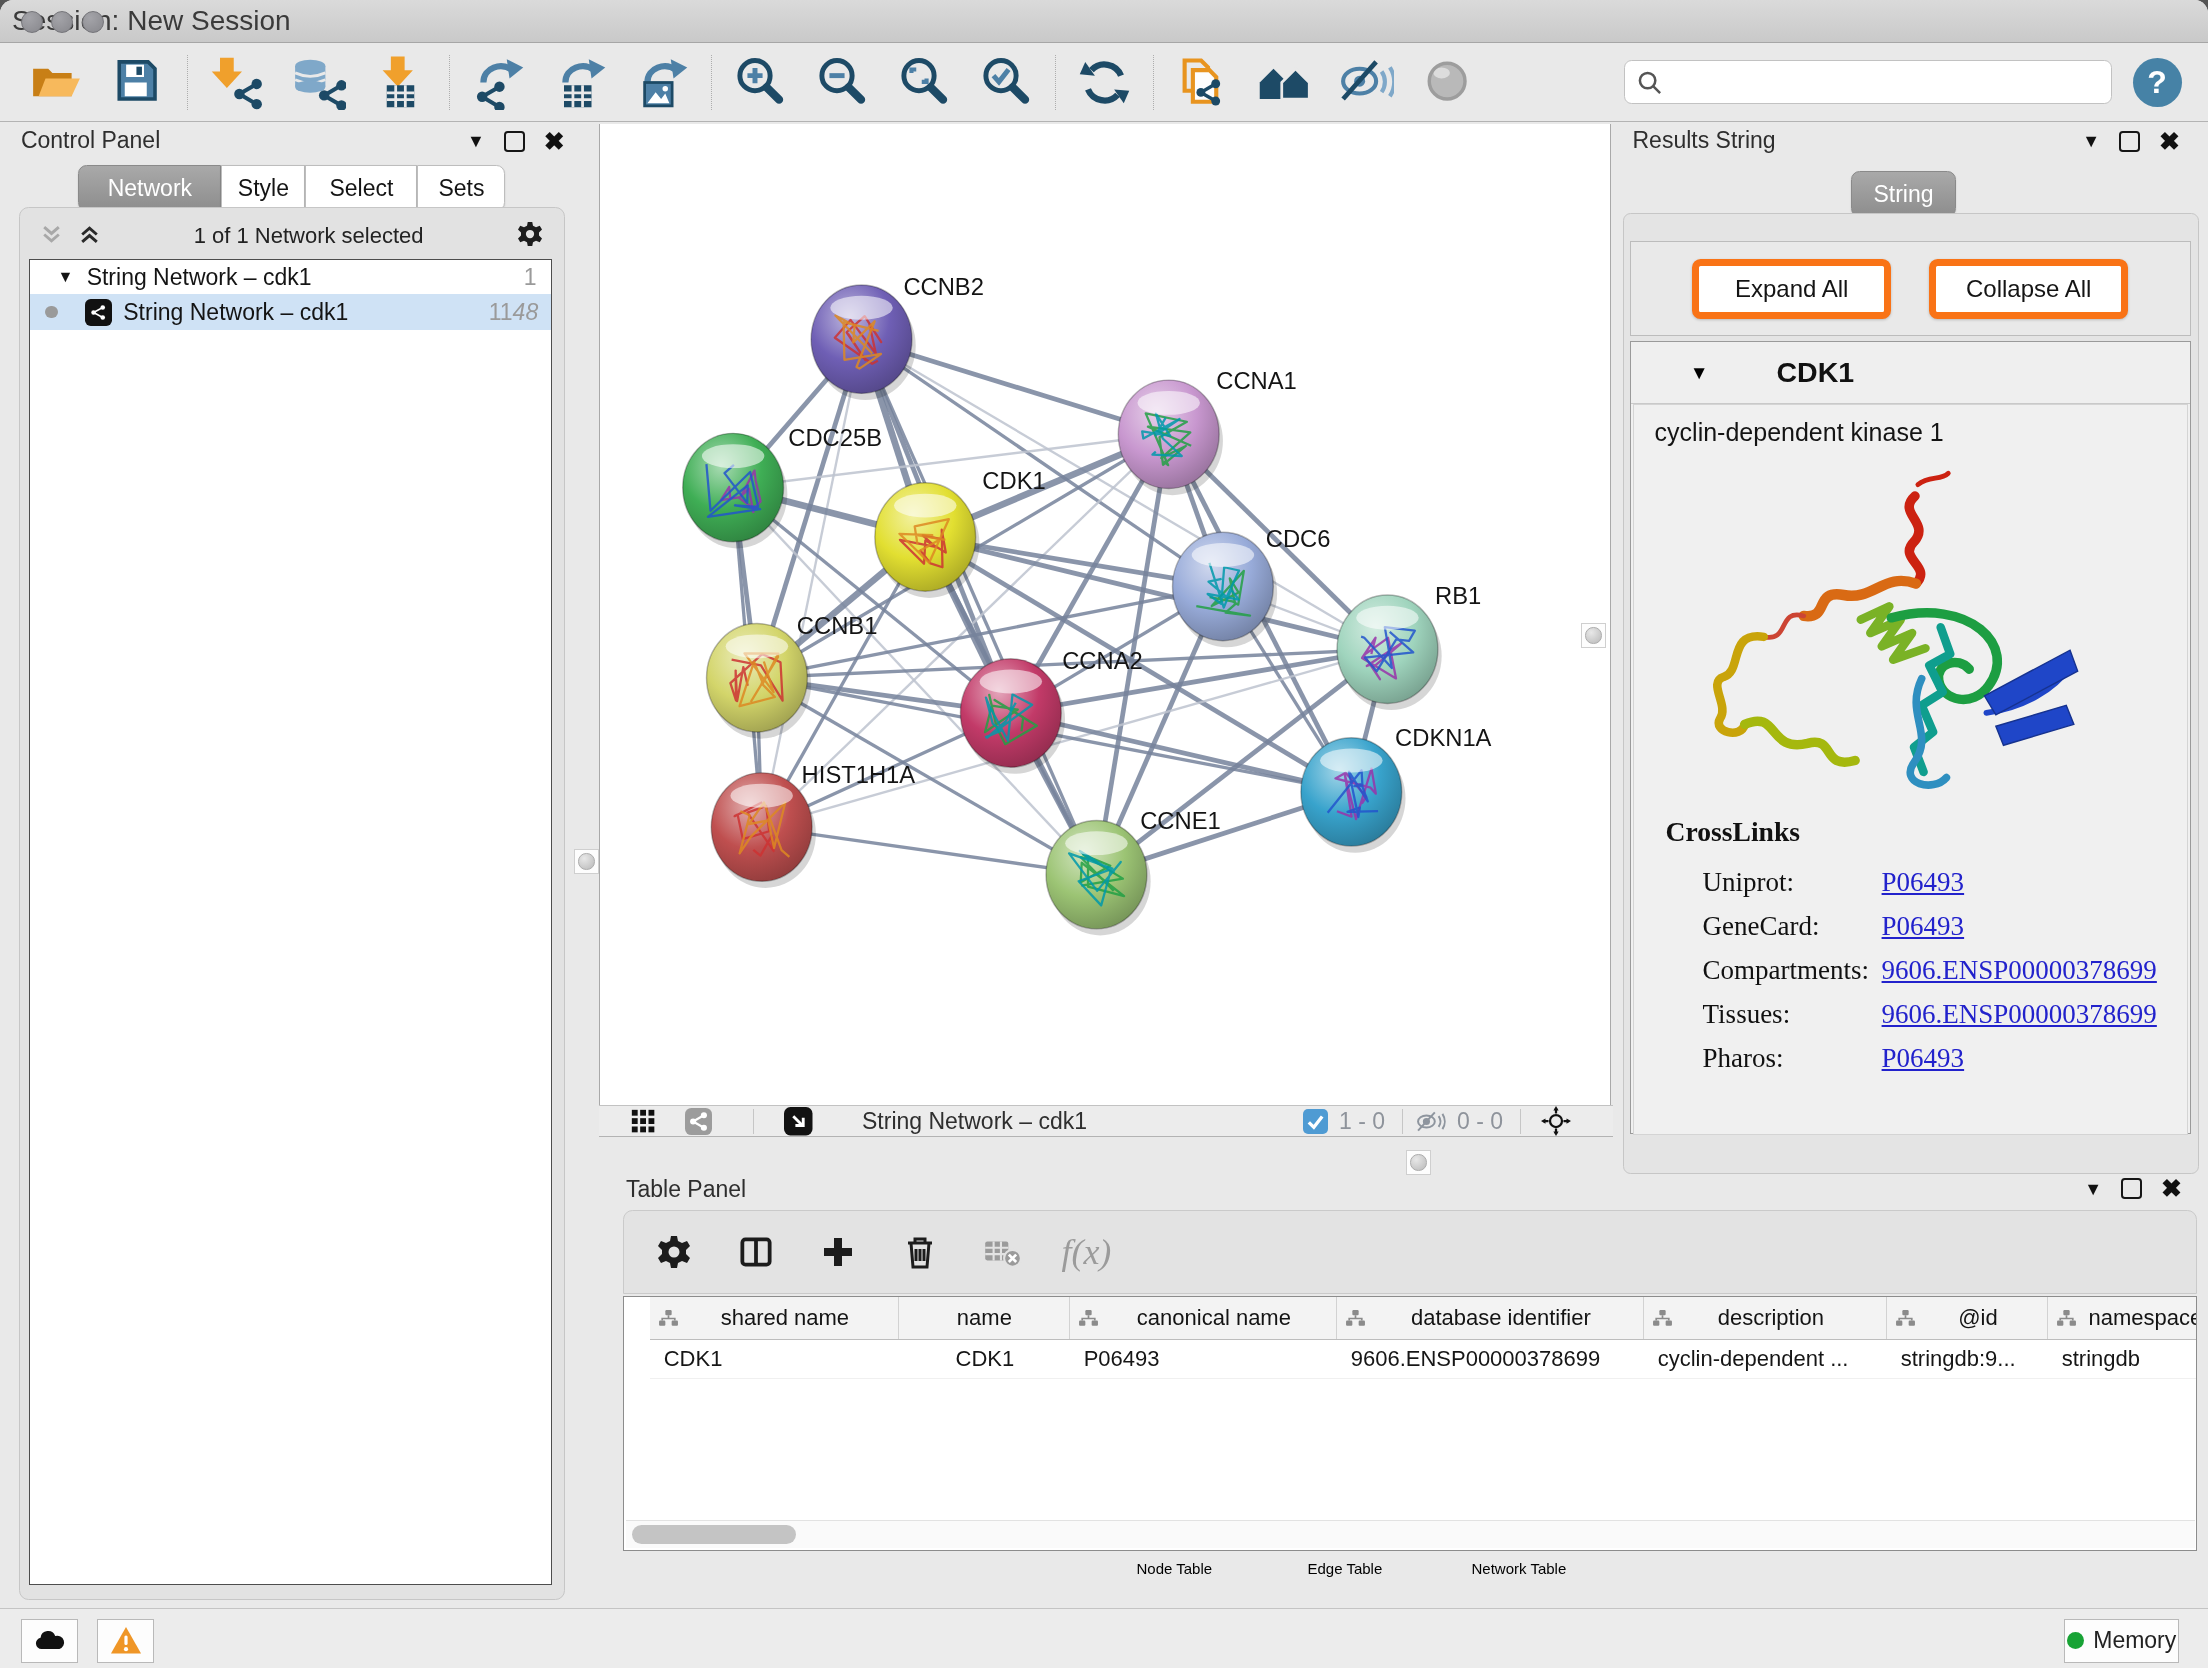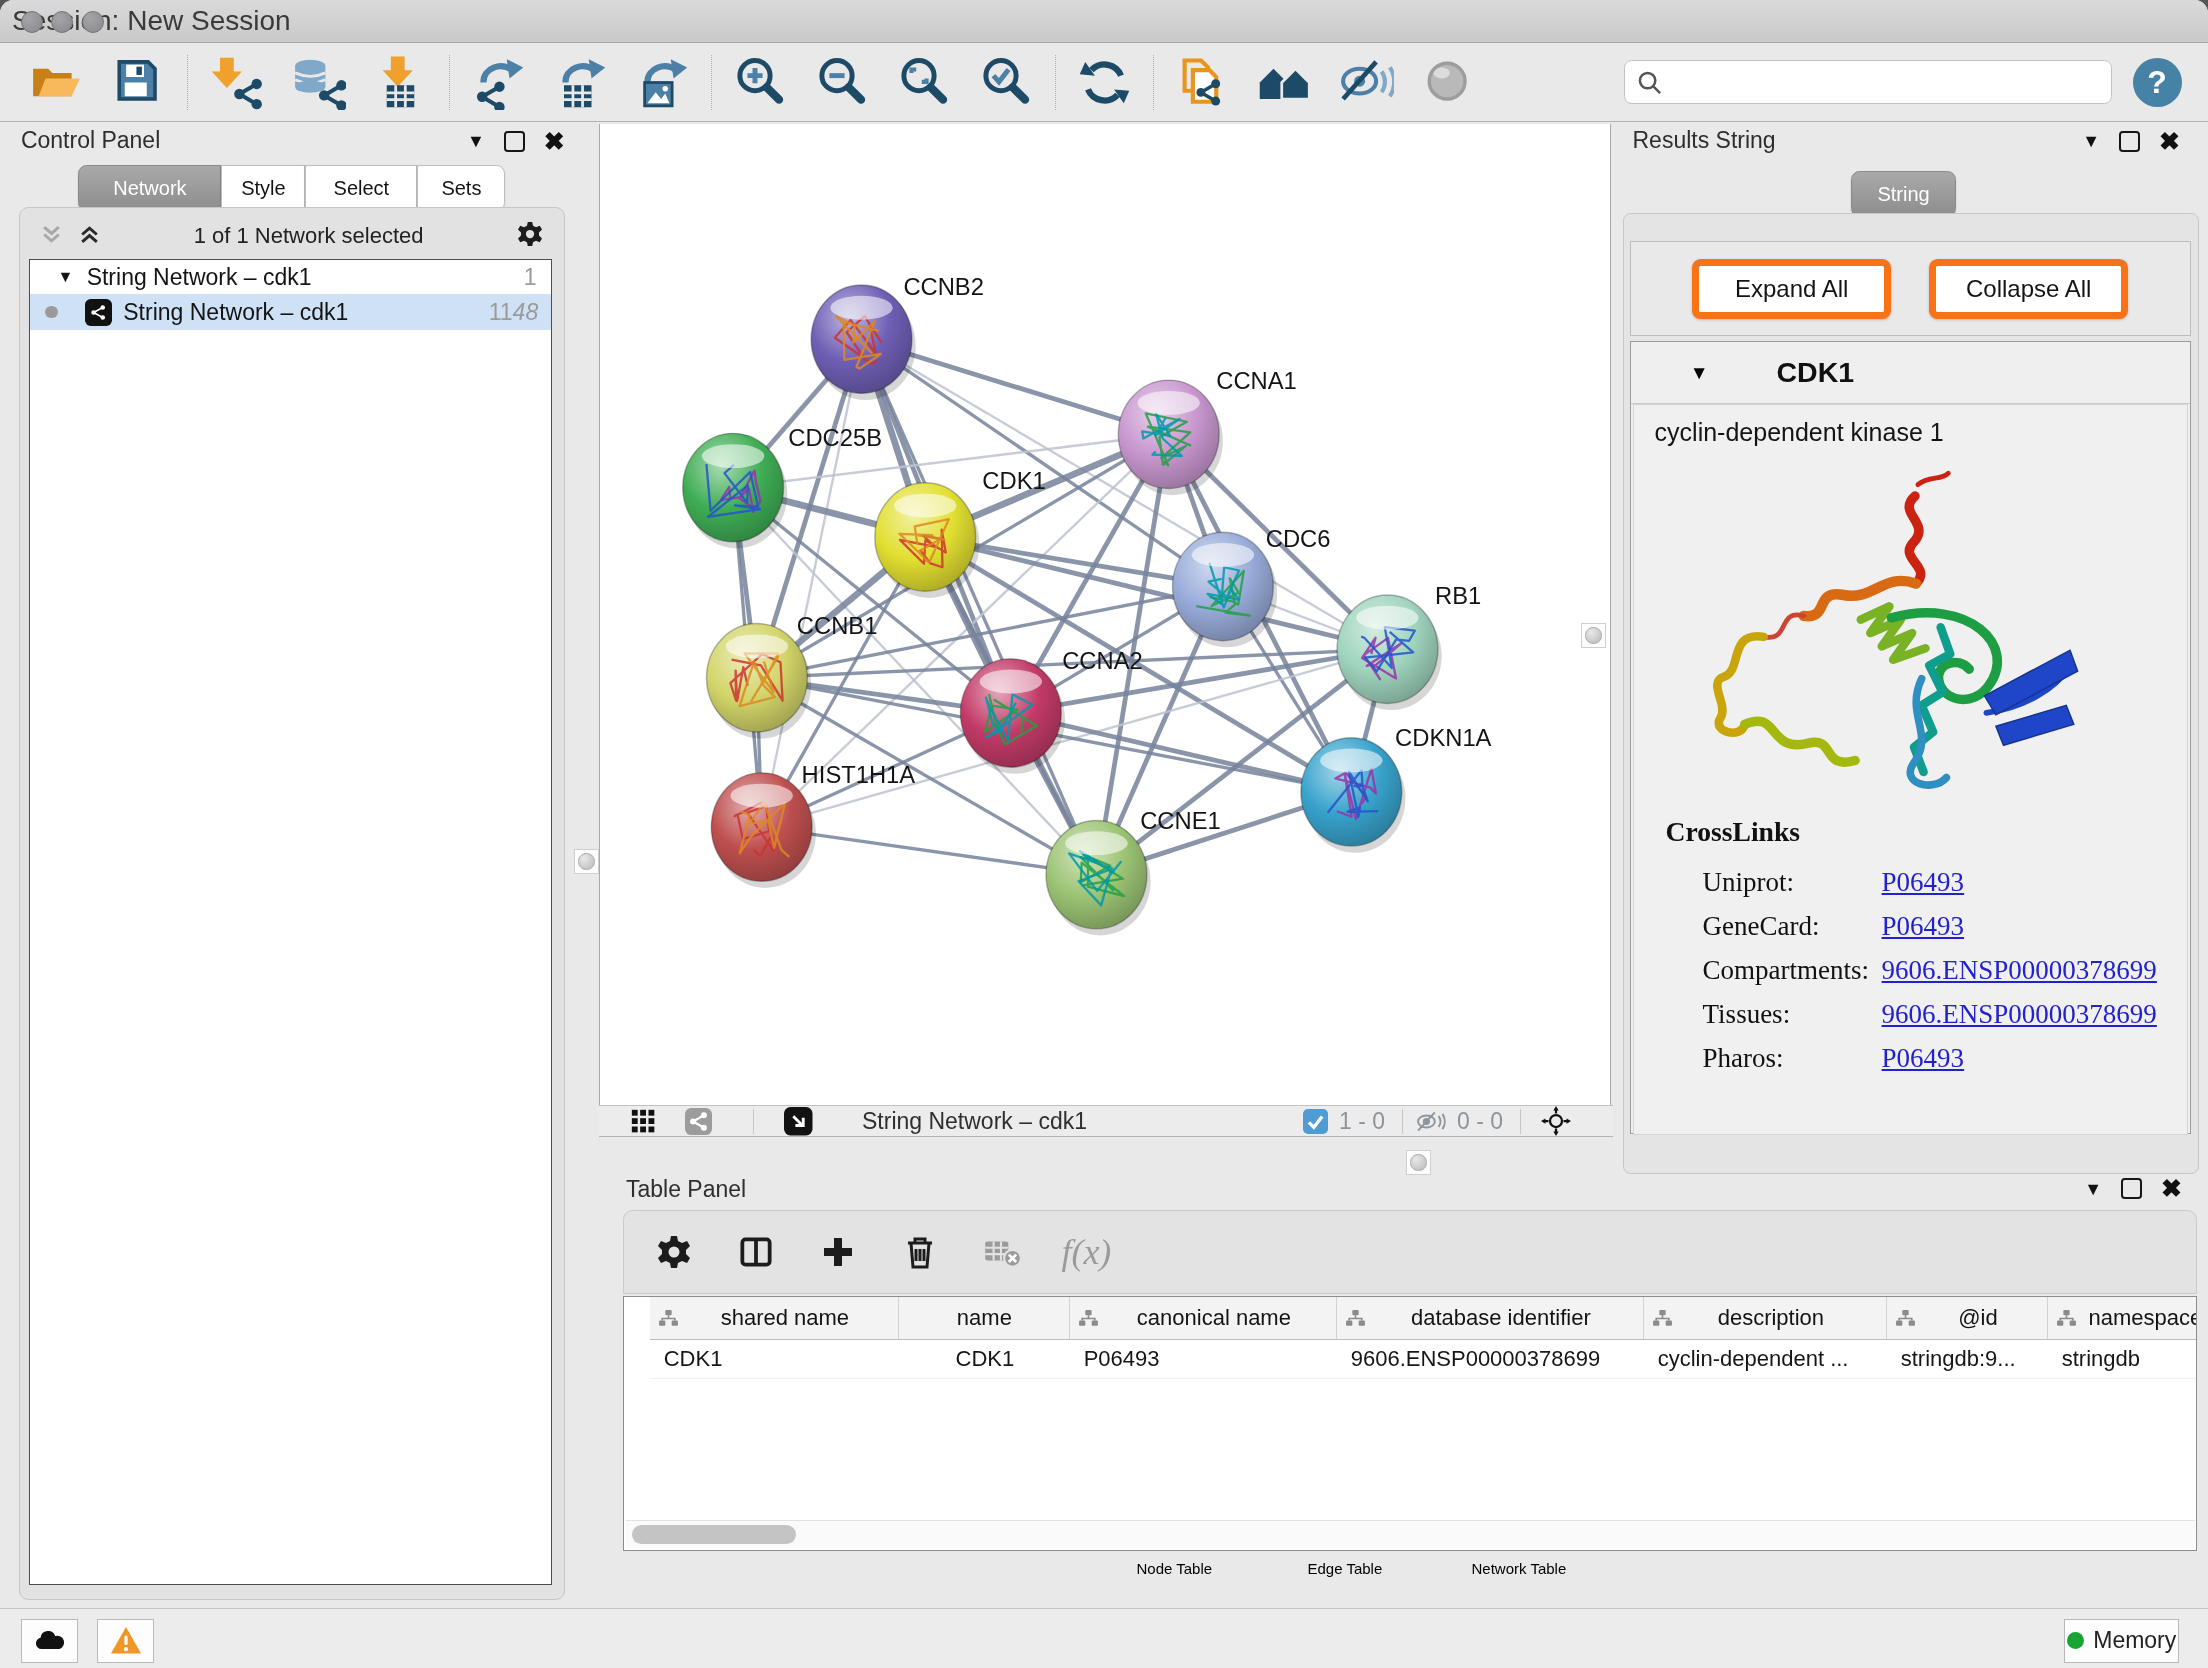--- a/index.html
+++ b/index.html
@@ -24,21 +24,21 @@
   .help-btn{width:49px;height:49px;border-radius:50%;background:#4682a6;color:#fff;font-size:32px;
             font-weight:bold;display:flex;align-items:center;justify-content:center;margin:0 11.4px 0 21px;cursor:pointer;}
   
   .panel-title{font-size:23px;color:#2e2e2e;}
   .pctrl{display:flex;align-items:center;gap:19px;}
   .pc-collapse{font-size:18px;color:#111;cursor:pointer;line-height:1;}
   .pc-float{width:17px;height:17px;border:2.9px solid #161616;border-radius:3.8px;cursor:pointer;}
   .pc-close{font-size:25px;font-weight:bold;color:#111;cursor:pointer;line-height:1;}
   
   .seg{display:inline-flex;}
-  .seg .tab{height:46px;border:1px solid #bdbdbd;background:#fff;font-size:20px;color:#141414;
+  .seg .tab{height:46px;border:1px solid #bdbdbd;background:#fff;font-size:23px;color:#141414;
             display:flex;align-items:center;justify-content:center;cursor:pointer;box-sizing:border-box;
             box-shadow:0 1px 1.9px rgba(0,0,0,.15);}
   .seg .tab:first-child{border-radius:8.6px 0 0 8.6px;}
   .seg .tab:last-child{border-radius:0 8.6px 8.6px 0;}
   .seg .tab.single{border-radius:8.6px;}
   .seg .tab.sel{background:linear-gradient(#a9a9a9,#8d8d8d);color:#fff;border-color:#8a8a8a;}
   
   #control-panel{position:absolute;left:11.4px;top:127px;width:559px;height:1478px;}
   #cp-box{position:absolute;left:7.6px;top:80px;width:544px;height:1391px;background:#e2e2e2;
           border:1px solid #c6c6c6;border-radius:9.5px;}

